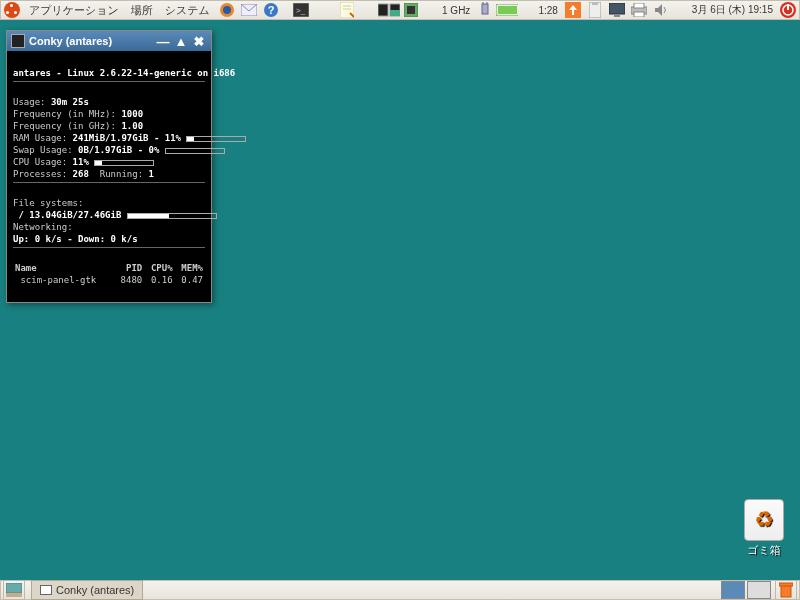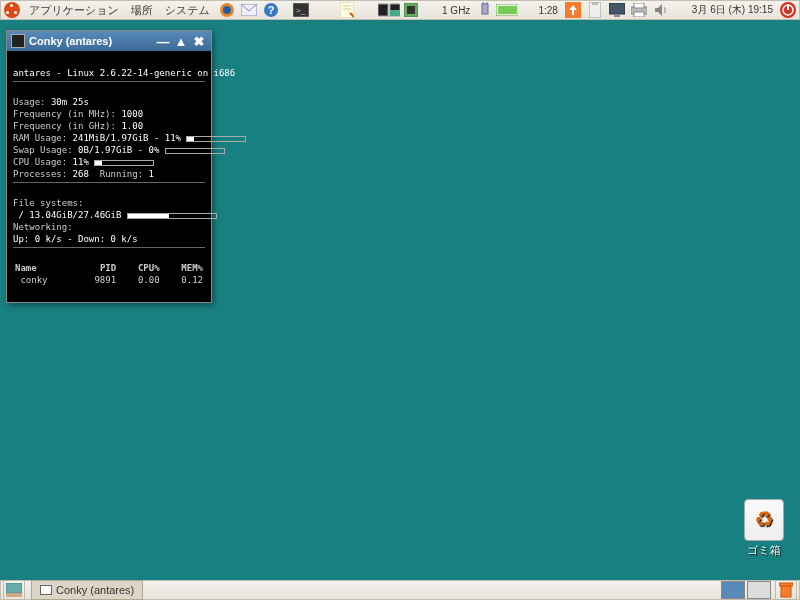--- a/index.html
+++ b/index.html
@@ -17,21 +17,21 @@
 .ubuntu-logo { width: 16px; height: 16px; background: #dd4814; border-radius: 50%; position: relative; }
 .ubuntu-logo::before { content: ""; position: absolute; width: 3px; height: 3px; background: #fff; border-radius: 50%; top: 2px; left: 6px; box-shadow: -4px 7px 0 #fff, 4px 7px 0 #fff; }
 
 .conky-window { position: absolute; top: 30px; left: 6px; width: 206px; background: #e8e4dc; border: 1px solid #888; box-shadow: 2px 2px 6px rgba(0,0,0,0.4); }
 .titlebar { height: 20px; background: linear-gradient(#5a8ab8, #3c6a98); display: flex; align-items: center; padding: 0 4px; color: #fff; font-size: 11px; font-weight: bold; }
 .titlebar-icon { width: 14px; height: 14px; background: #222; margin-right: 4px; border: 1px solid #aaa; }
 .titlebar-btns { display: flex; gap: 2px; margin-left: auto; }
 .tbtn { width: 16px; height: 16px; display: flex; align-items: center; justify-content: center; color: #fff; cursor: pointer; font-size: 13px; font-weight: bold; }
 
 .conky-body { background: #000; color: #ccc; font-family: "DejaVu Sans Mono", monospace; font-size: 9px; line-height: 12px; padding: 4px 6px; white-space: pre; }
-.conky-body b { color: #fff; font-weight: normal; text-align: center; }
+.conky-body b { color: #fff; font-weight: bold; text-align: center; }
 .hr { border-top: 1px solid #666; margin: 2px 0; }
 .bar { display: inline-block; width: 60px; height: 6px; border: 1px solid #aaa; vertical-align: middle; position: relative; }
 .bar > div { position: absolute; top: 0; left: 0; bottom: 0; background: #fff; }
 
 .proc-table { width: 100%; border-collapse: collapse; font-size: 9px; }
 .proc-table th, .proc-table td { text-align: right; padding: 0 2px; }
 .proc-table th:first-child, .proc-table td:first-child { text-align: left; }
 
 .desktop-icon { position: absolute; right: 8px; bottom: 42px; width: 56px; text-align: center; color: #fff; font-size: 11px; text-shadow: 1px 1px 1px #000; cursor: pointer; }
 .trash-icon { width: 40px; height: 42px; margin: 0 auto 2px; background: linear-gradient(#fafafa,#eee); border: 1px solid #aaa; border-radius: 4px; position: relative; display: flex; align-items: center; justify-content: center; }
@@ -182,21 +182,21 @@
 <span>CPU Usage:</span> <b>11%</b> <span class="bar"><div id="bar-cpu" style="width: 11%;"></div></span>
 <span>Processes:</span> <b>268</b>  <span>Running:</span> <b>1</b>
 <div class="hr"></div>
 <span>File systems:</span>
  <b>/ 13.04GiB/27.46GiB</b> <span class="bar" style="width:90px"><div id="bar-fs" style="width: 47%;"></div></span>
 <span>Networking:</span>
 <b>Up: 0 k/s - Down: 0 k/s</b>
 <div class="hr"></div>
 <table class="proc-table">
 <tbody><tr><th>Name</th><th>PID</th><th>CPU%</th><th>MEM%</th></tr>
-</tbody><tbody id="proc-rows"><tr><td> conky</td><td>9891</td><td>0.00</td><td>0.12</td></tr></tbody>
+</tbody><tbody id="proc-rows"><tr><td> scim-panel-gtk</td><td>8480</td><td>0.16</td><td>0.47</td></tr></tbody>
 </table>
 </div>
 </div>
 
 <div class="desktop-icon">
   <div class="trash-icon"></div>
   <div>ゴミ箱</div>
 </div>
 
 <div class="panel bottom-panel">

